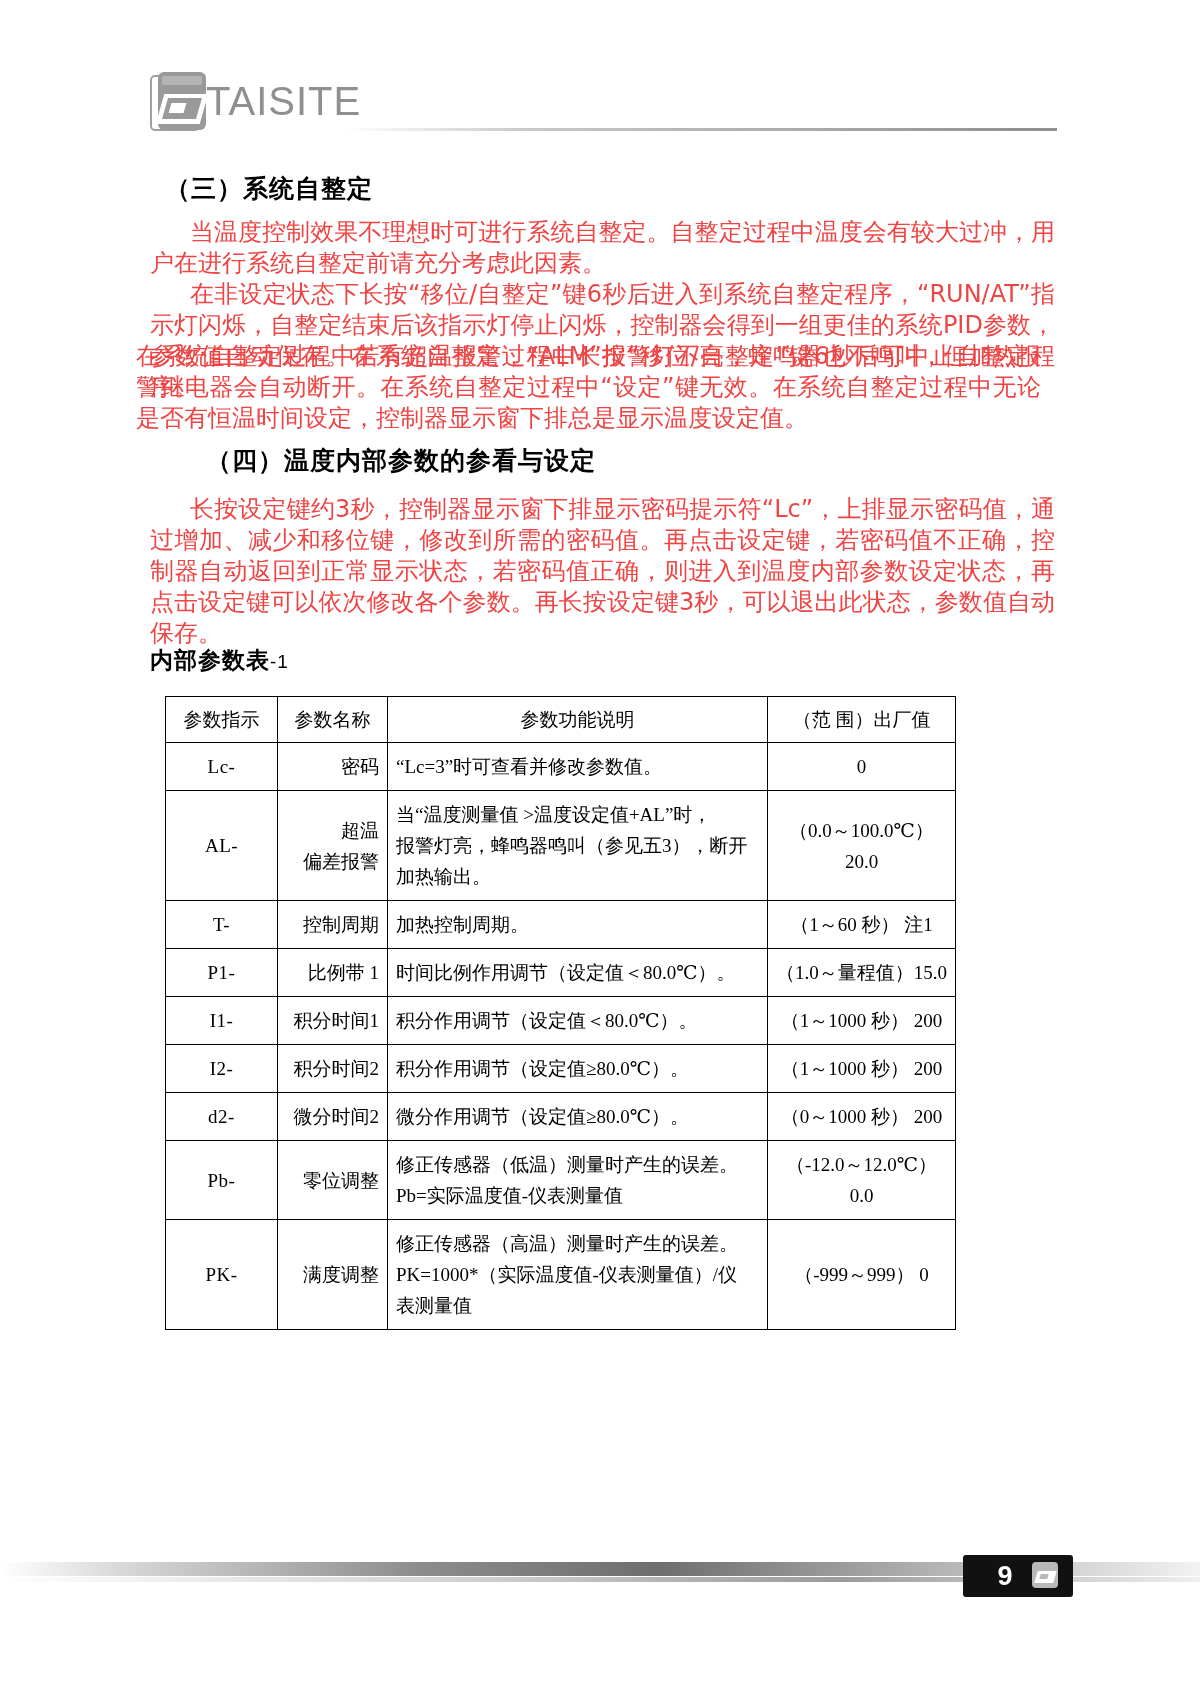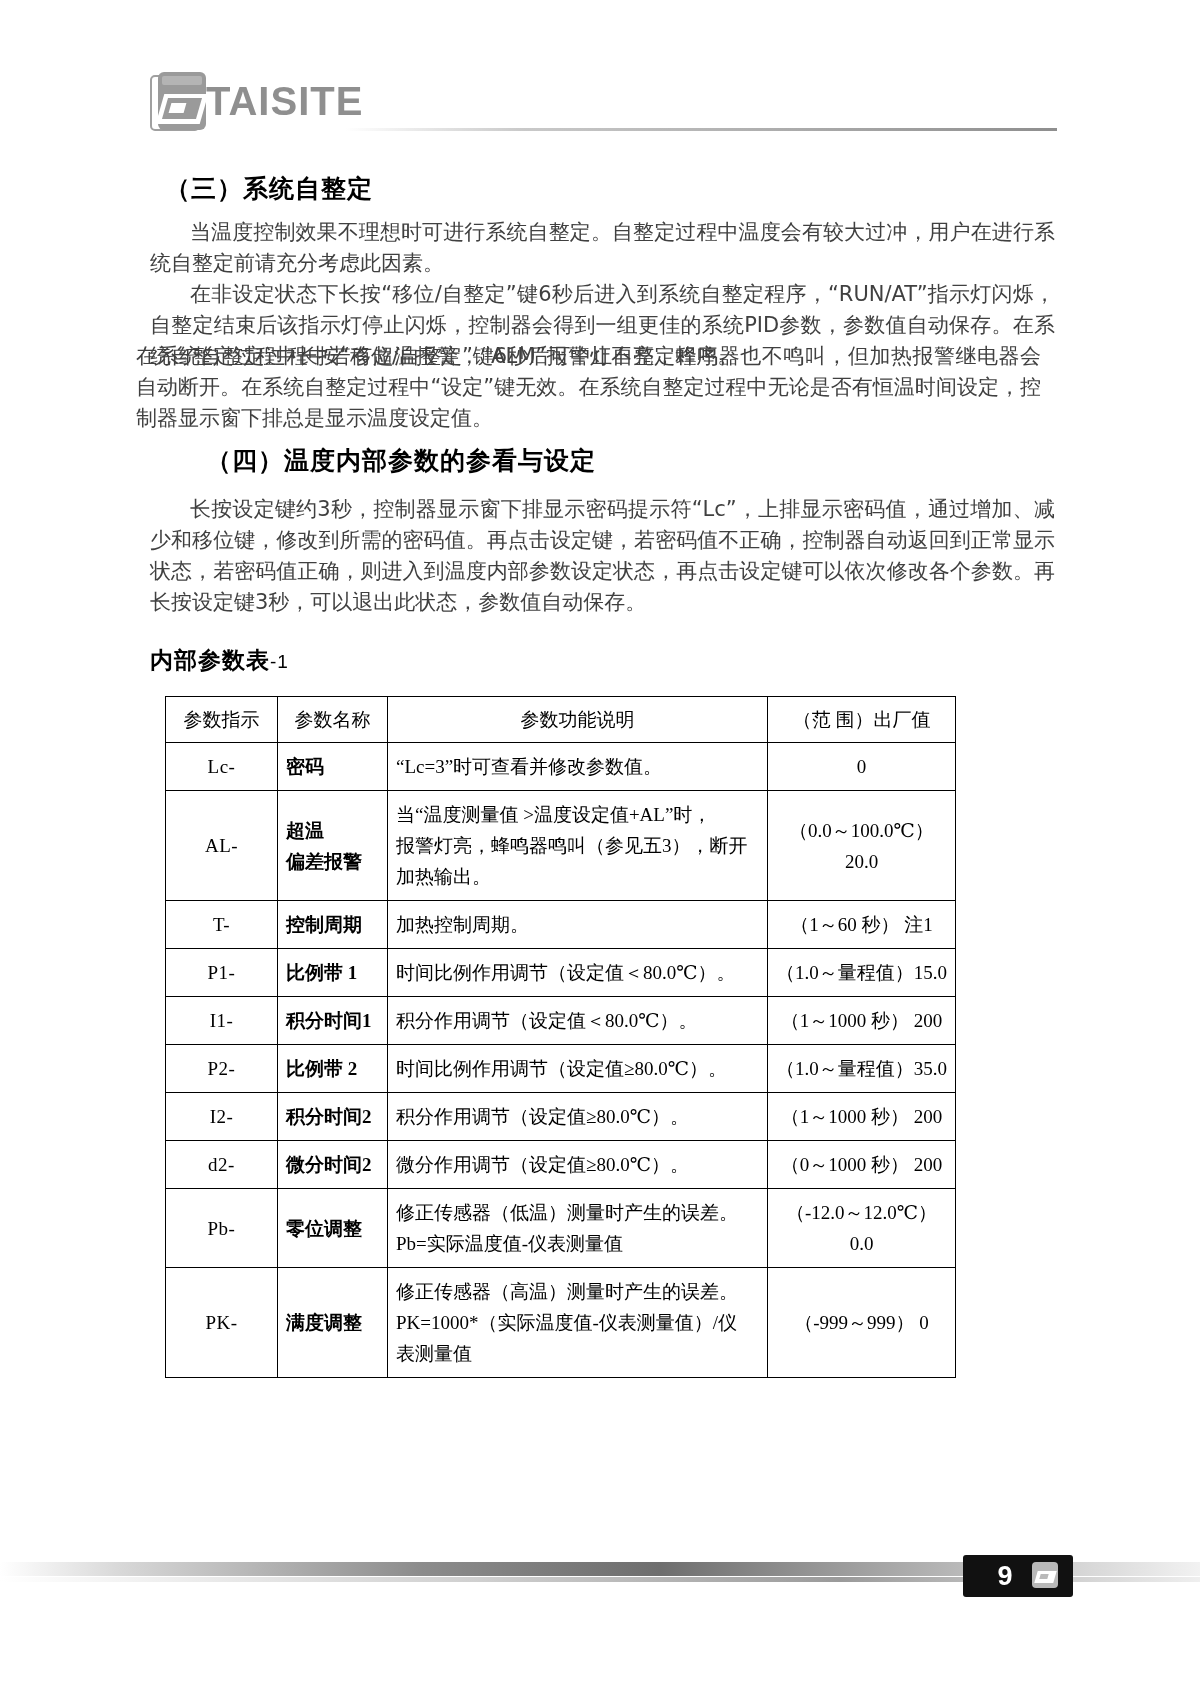--- a/index.html
+++ b/index.html
@@ -79,21 +79,20 @@
     transform: skewX(-16deg);
   }
   .logo-text {
     font-family: "Liberation Sans", sans-serif;
     font-size: 40px;
     letter-spacing: 1px;
     color: #8f8f8f;
     margin-left: -4px;
     line-height: 1;
     padding-bottom: 4px;
-    font-weight: bold;
   }
   .header-rule {
     position: absolute;
     left: 345px; top: 128px;
     width: 712px;
     height: 3px;
     background: linear-gradient(to right, #ffffff 0%, #c9c9c9 25%, #8e8e8e 100%);
   }
 
   
@@ -106,24 +105,24 @@
     position: absolute;
     font-family: "DejaVu Serif", "Liberation Serif", serif;
     font-weight: bold;
     font-size: 25px;
     letter-spacing: 1px;
     white-space: nowrap;
   }
   .para {
     position: absolute;
     font-family: "DejaVu Sans", "Liberation Sans", sans-serif;
-    font-size: 21px;
+    font-size: 24px;
     line-height: 31px;
     text-align: justify;
-    color: #404040;
+    color: #ef4444;
   }
   .para p {
     margin: 0;
   }
   .indent {
     text-indent: 40px;
   }
 
   .table-caption {
     position: absolute;
@@ -160,21 +159,21 @@
   table.params tr.head td {
     text-align: center;
     padding: 7px 6px;
   }
   col.c1 { width: 112px; }
   col.c2 { width: 110px; }
   col.c3 { width: 380px; }
   col.c4 { width: 188px; }
 
   td.ind   { text-align: center; letter-spacing: 0.5px; }
-  td.nm    { text-align: left; font-weight: bold; }
+  td.nm    { text-align: right; }
   td.desc  { text-align: left; }
   td.rng   { text-align: center; }
   td.tall  { line-height: 38px; }
   .two-line { display: block; }
 
   
   .footer-bar {
     position: absolute;
     left: 0; top: 1562px;
     width: 1200px; height: 14px;
@@ -329,26 +328,20 @@
       </tr>
 
       <tr>
         <td class="ind">I1-</td>
         <td class="nm">积分时间1</td>
         <td class="desc">积分作用调节（设定值＜80.0℃）。</td>
         <td class="rng">（1～1000 秒） 200</td>
       </tr>
 
 
-      <tr>
-        <td class="ind">P2-</td>
-        <td class="nm">比例带 2</td>
-        <td class="desc">时间比例作用调节（设定值≥80.0℃）。</td>
-        <td class="rng">（1.0～量程值）35.0</td>
-      </tr>
 
       <tr>
         <td class="ind">I2-</td>
         <td class="nm">积分时间2</td>
         <td class="desc">积分作用调节（设定值≥80.0℃）。</td>
         <td class="rng">（1～1000 秒） 200</td>
       </tr>
 
       <tr>
         <td class="ind">d2-</td>

